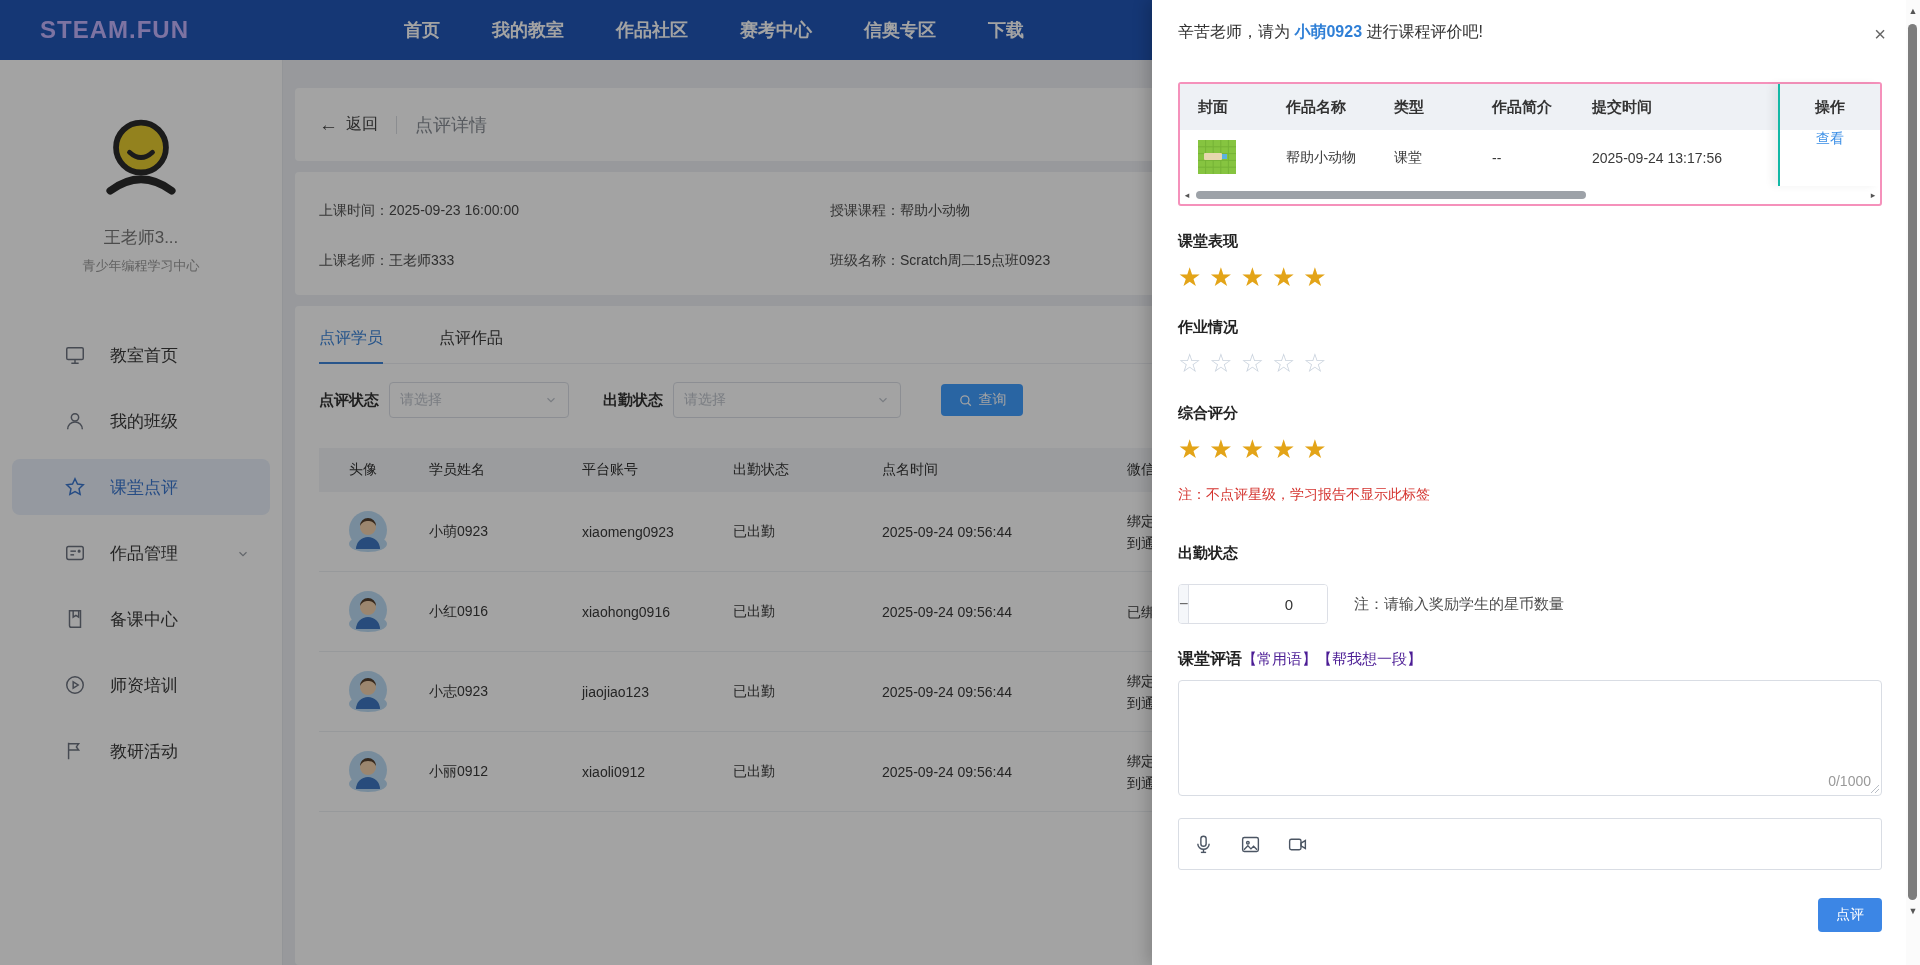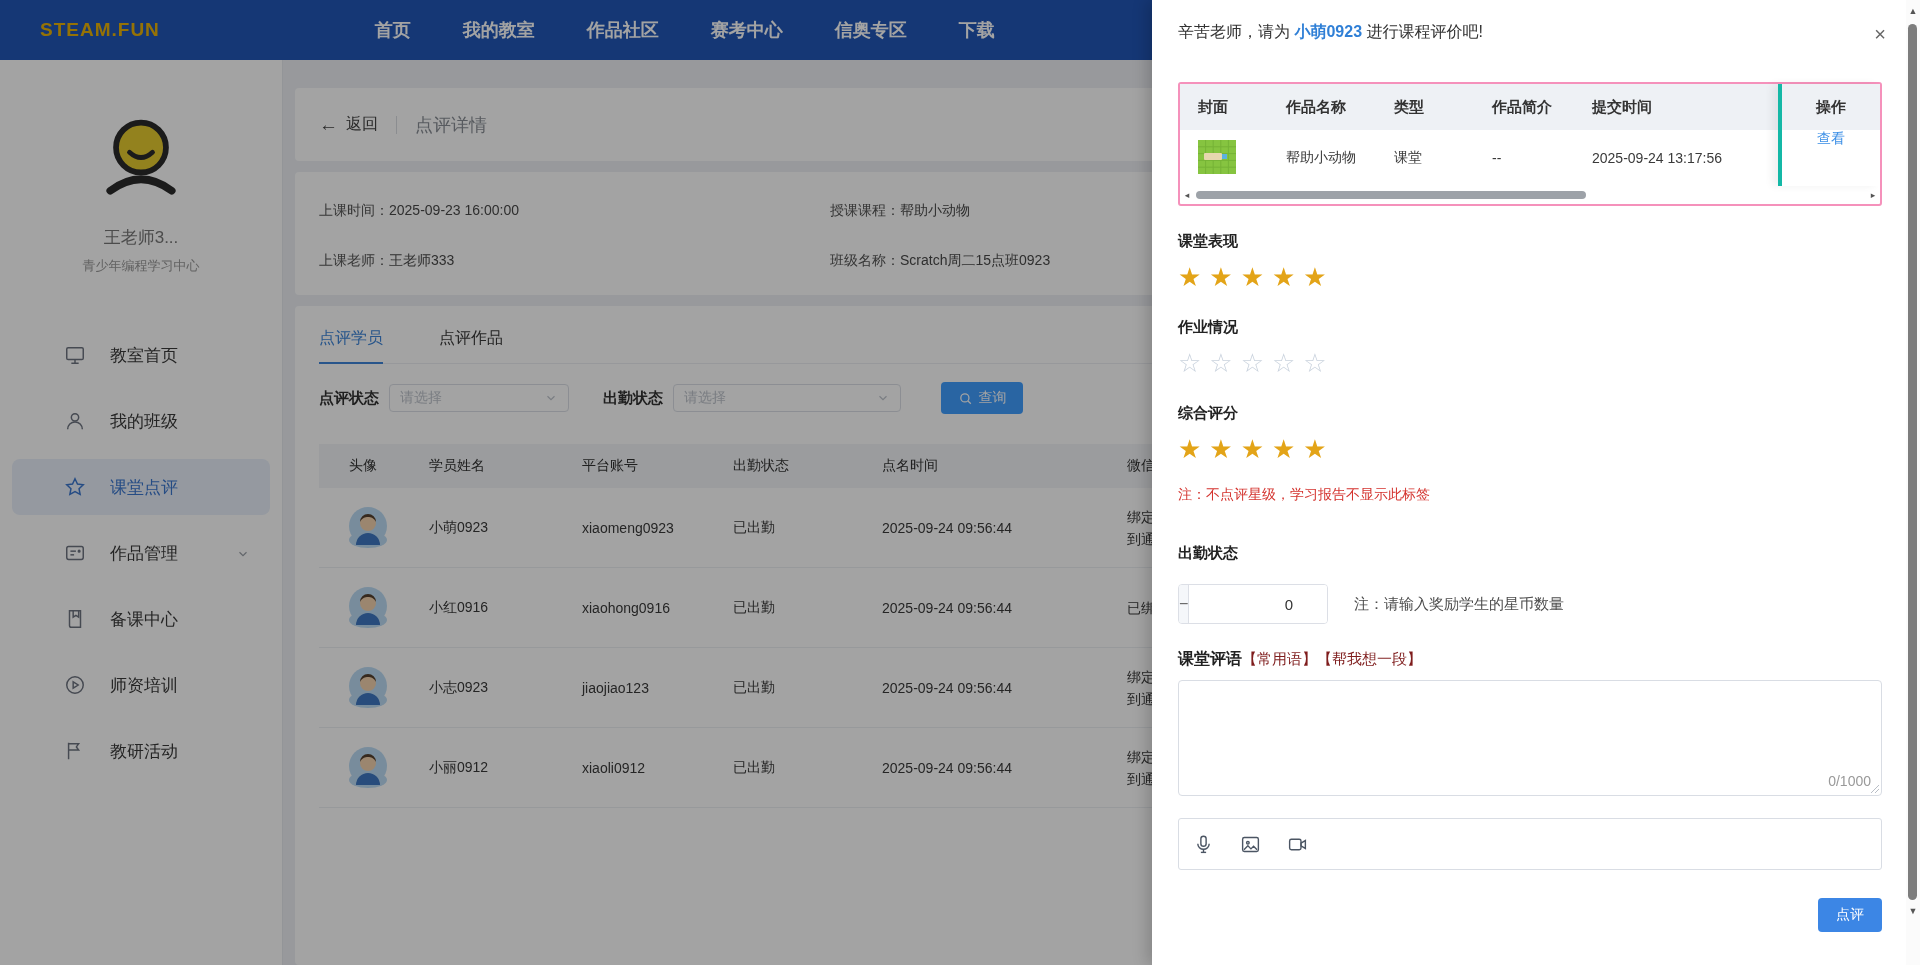--- a/index.html
+++ b/index.html
@@ -2,21 +2,21 @@
 <html><head>
 <meta charset="utf-8">
 <style>
   * { margin:0; padding:0; box-sizing:border-box; }
   html,body { width:1920px; height:965px; overflow:hidden;
     font-family:"Liberation Sans","DejaVu Sans",sans-serif; background:#eef0f4; }
 
   
   .navbar { position:absolute; left:0; top:0; width:1920px; height:60px;
     background:#2157b8; display:flex; align-items:center; z-index:1; }
-  .logo { color:#eab308; font-weight:bold; font-size:19px; letter-spacing:1px; margin-left:40px; }
+  .logo { color:#c4b5fd; font-weight:bold; font-size:24px; letter-spacing:1px; margin-left:40px; }
   .nav-items { display:flex; margin-left:215px; gap:52px; }
   .nav-item { color:#fff; font-size:18px; font-weight:600; cursor:pointer; white-space:nowrap; }
 
   
   .sidebar { position:absolute; left:0; top:60px; width:283px; height:905px;
     background:#ffffff; border-right:1px solid #e7e9ee; z-index:1; }
   .avatar-wrap { margin:52px auto 0; width:96px; height:96px; display:flex; justify-content:center; }
   .side-name { text-align:center; margin-top:18px; font-size:17px; color:#777; }
   .side-org { text-align:center; margin-top:8px; font-size:13px; color:#9a9a9a; }
   .side-menu { margin-top:52px; }
@@ -41,21 +41,21 @@
   .info-field .lab { color:#555; }
   .card3 { top:306px; height:659px; padding:22px 24px; }
 
   .tabs { display:flex; gap:56px; border-bottom:1px solid #eceef2; }
   .tab { font-size:16px; color:#3a3a3a; padding-bottom:14px; cursor:pointer; position:relative; }
   .tab.active { color:#3f86d9; }
   .tab.active:after { content:""; position:absolute; left:0; right:0; bottom:-1px; height:2px; background:#3f86d9; }
 
   .filter-row { margin-top:18px; display:flex; align-items:center; }
   .f-label { font-size:15px; color:#333; font-weight:600; margin-right:10px; white-space:nowrap; }
-  .select { height:28px; border:1px solid #dcdfe6; border-radius:4px; background:#fff;
+  .select { height:36px; border:1px solid #dcdfe6; border-radius:4px; background:#fff;
     display:flex; align-items:center; padding:0 10px; color:#bfc4cc; font-size:14px; cursor:pointer; }
   .select .ph { flex:1; }
   .sel1 { width:180px; margin-right:34px; }
   .sel2 { width:228px; margin-right:40px; }
   .select .chev { width:14px; height:14px; color:#bfc4cc; }
   .search-btn { height:32px; width:82px; background:#409eff; border:none; border-radius:4px;
     color:#fff; font-size:14px; display:flex; align-items:center; justify-content:center; gap:6px; cursor:pointer; }
 
   .stu-table { margin-top:30px; }
   .t-head, .t-row { display:grid; grid-template-columns:80px 153px 151px 149px 245px auto;
@@ -72,21 +72,21 @@
     z-index:50; box-shadow:-5px 0 14px rgba(0,0,0,0.18); padding:22px 38px 0 26px; }
   .drawer-title { font-size:16px; color:#333; height:26px; }
   .drawer-title .stu { color:#2f7fd6; font-weight:bold; }
   .drawer-close { position:absolute; right:34px; top:24px; font-size:20px; color:#666; cursor:pointer; line-height:1; }
 
   .works-box { position:relative; margin-top:34px; border:2px solid #f591bb; border-radius:3px;
     height:124px; background:#fff; }
   .w-head, .w-row { display:grid; grid-template-columns:88px 108px 98px 100px 160px; align-items:center; padding-left:18px; }
   .w-head { height:46px; background:#eef1f5; font-size:15px; font-weight:bold; color:#333; }
   .w-row { height:56px; font-size:14px; color:#3a3a3a; }
-  .w-op { position:absolute; right:0; top:0; width:102px; height:102px; border-left:4px solid #14b8a6;
+  .w-op { position:absolute; right:0; top:0; width:102px; height:102px; border-left:2px solid #14b8a6;
     box-shadow:-6px 0 8px rgba(0,0,0,0.06); }
   .w-op .oph { height:46px; background:#eef1f5; display:flex; align-items:center; justify-content:center;
     font-size:15px; font-weight:bold; color:#333; }
   .w-op .opc { height:56px; background:#fff; display:flex; justify-content:center; }
   .link { color:#3a8ee6; font-size:14px; cursor:pointer; }
   .hscroll { position:absolute; left:0; right:0; bottom:0; height:18px; display:flex; align-items:center; }
   .hscroll .arr { width:14px; text-align:center; font-size:9px; color:#555; }
   .hscroll .track { flex:1; height:10px; position:relative; }
   .hscroll .thumb { position:absolute; left:2px; top:1px; width:58%; height:8px; background:#9da2a8; border-radius:4px; }
 
@@ -97,21 +97,21 @@
   .red-note { margin-top:22px; font-size:14px; color:#d4332e; height:18px; }
   .coin-title { margin-top:40px; }
   .stepper-row { margin-top:20px; display:flex; align-items:center; gap:26px; }
   .stepper { width:150px; height:40px; border:1px solid #dcdfe6; border-radius:4px; display:flex; overflow:hidden; }
   .stepper .stp-btn { width:40px; background:#f5f7fa; border:none; font-size:16px; color:#666; cursor:pointer; }
   .stepper .stp-minus { border-right:1px solid #dcdfe6; }
   .stepper input { flex:1; border:none; outline:none; text-align:center; font-size:15px; color:#333; }
   .coin-note { font-size:15px; color:#4c4c4c; }
   .comment-row { margin-top:24px; display:flex; align-items:center; height:22px; }
   .comment-row .bold { font-size:16px; font-weight:bold; color:#222; }
-  .comment-row .clink { font-size:15px; color:#7f1d1d; cursor:pointer; }
+  .comment-row .clink { font-size:15px; color:#4c1d95; cursor:pointer; }
   .comment-box { position:relative; margin-top:10px; height:116px; border:1px solid #d9dde4; border-radius:4px; }
   .comment-box textarea { width:100%; height:100%; border:none; outline:none; resize:none;
     font-family:inherit; font-size:14px; padding:8px 10px; color:#333; background:transparent; }
   .counter { position:absolute; right:10px; bottom:6px; font-size:14px; color:#999; }
   .resize-grip { position:absolute; right:2px; bottom:2px; width:10px; height:10px;
     background:repeating-linear-gradient(135deg,transparent 0 2px,#b9bec6 2px 3px);
     clip-path:polygon(100% 0,100% 100%,0 100%); }
   .attach-box { margin-top:22px; height:52px; border:1px solid #d9dde4; border-radius:3px;
     display:flex; align-items:center; gap:26px; padding-left:14px; }
   .attach-box .ai { width:21px; height:21px; color:#4b5563; cursor:pointer; display:flex; }

